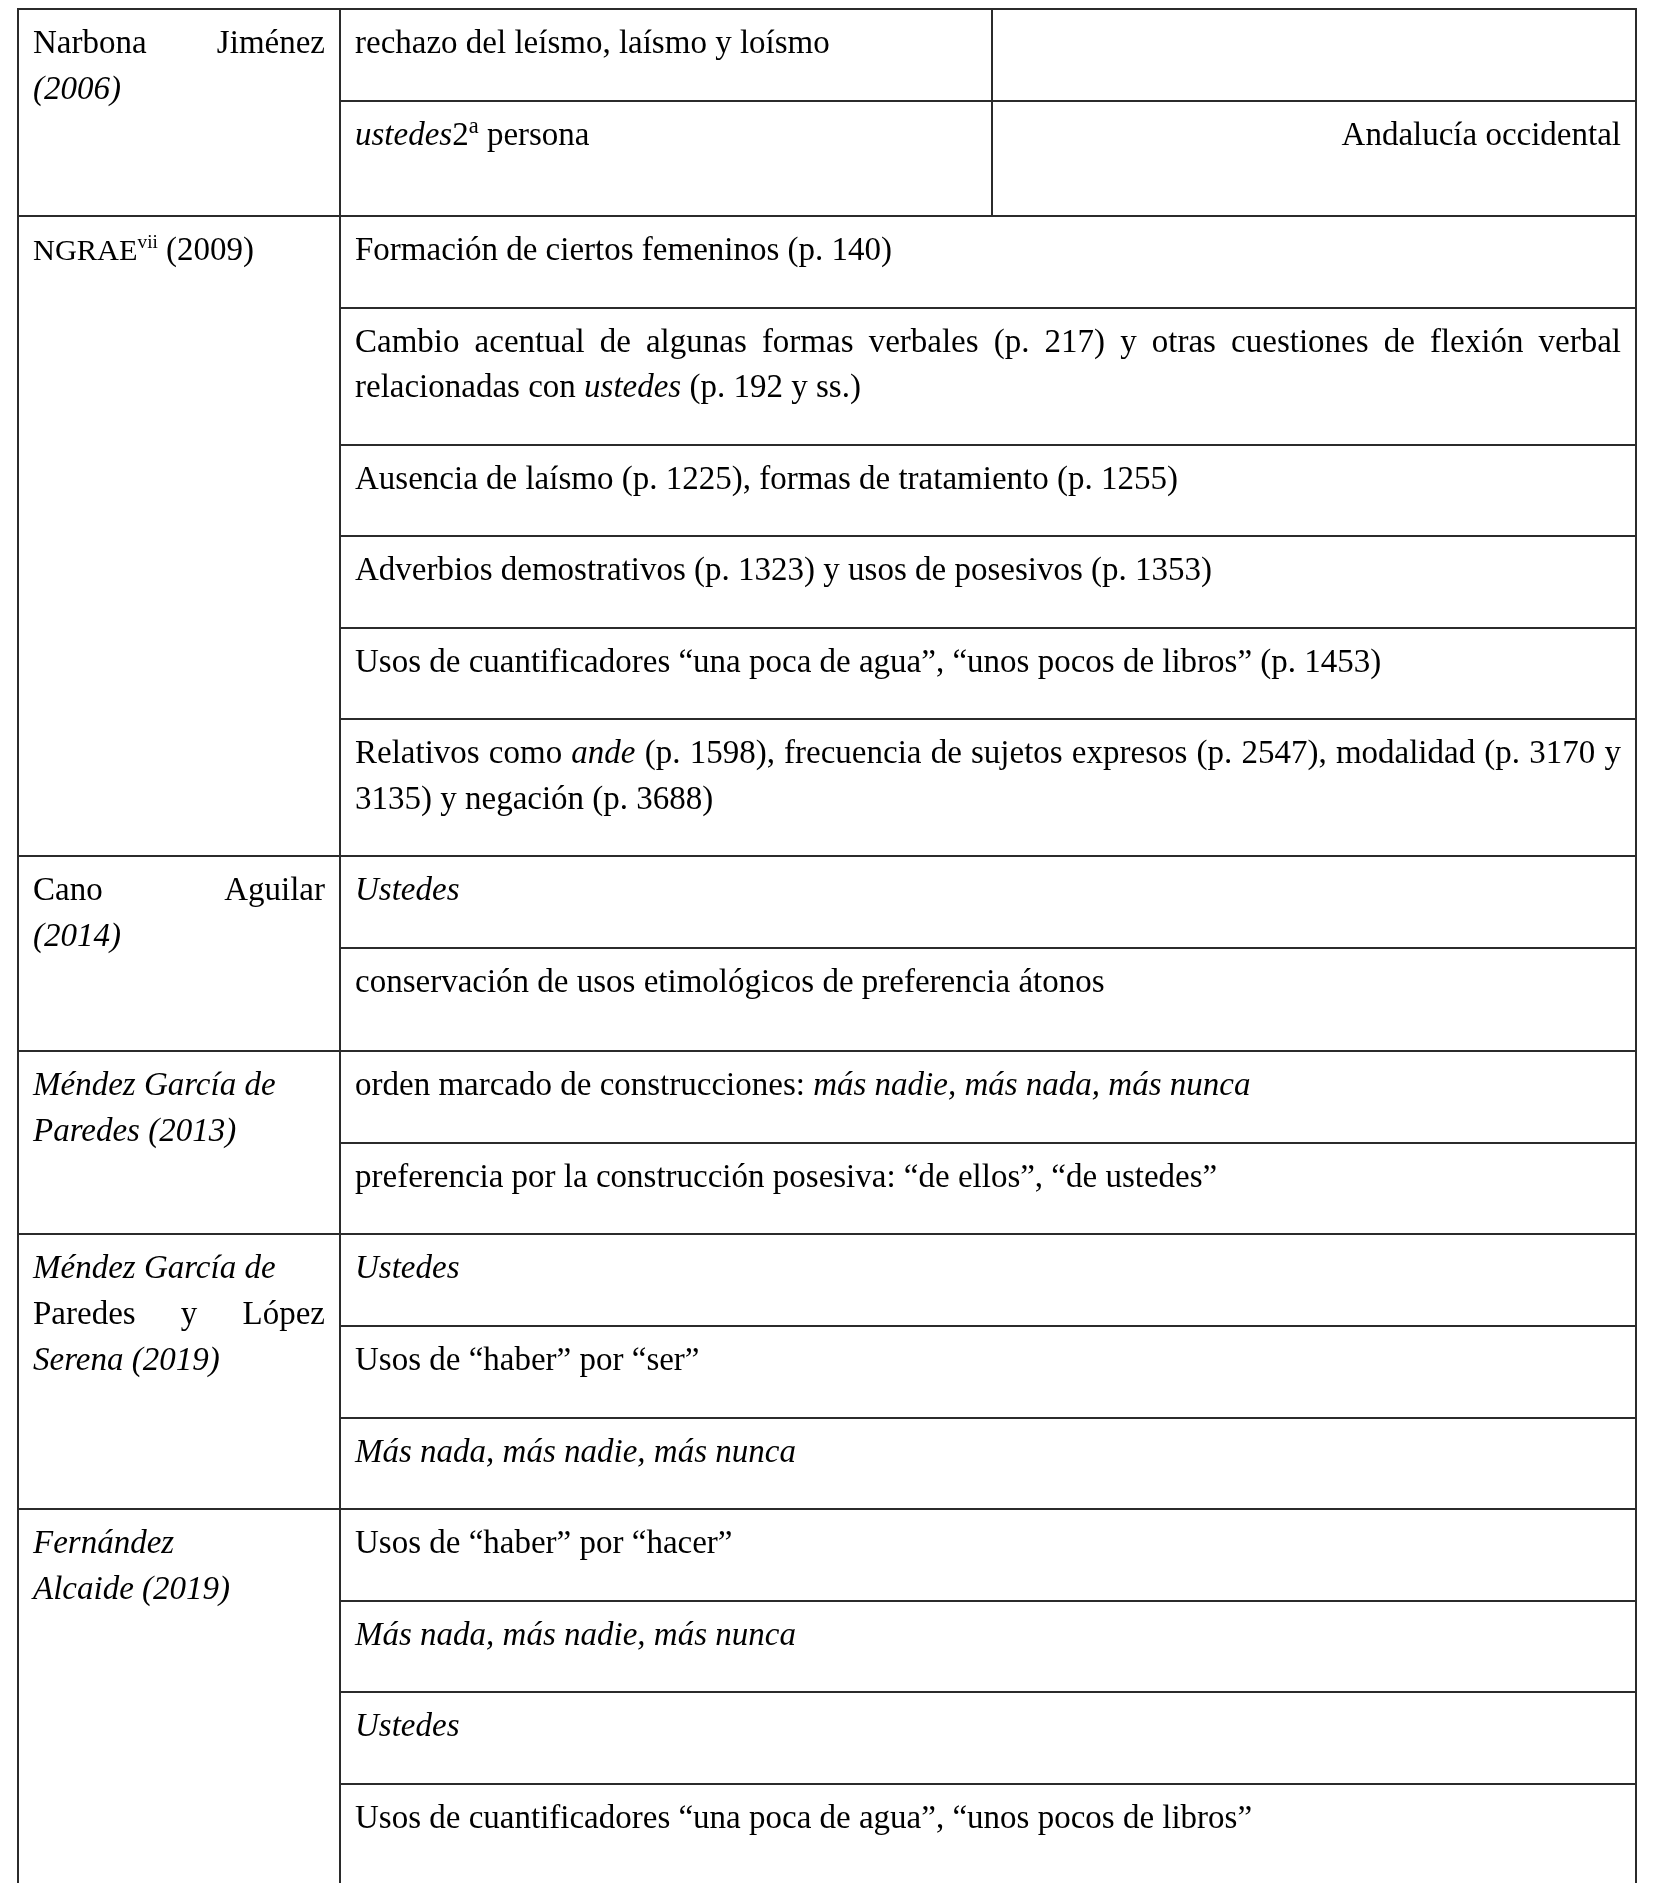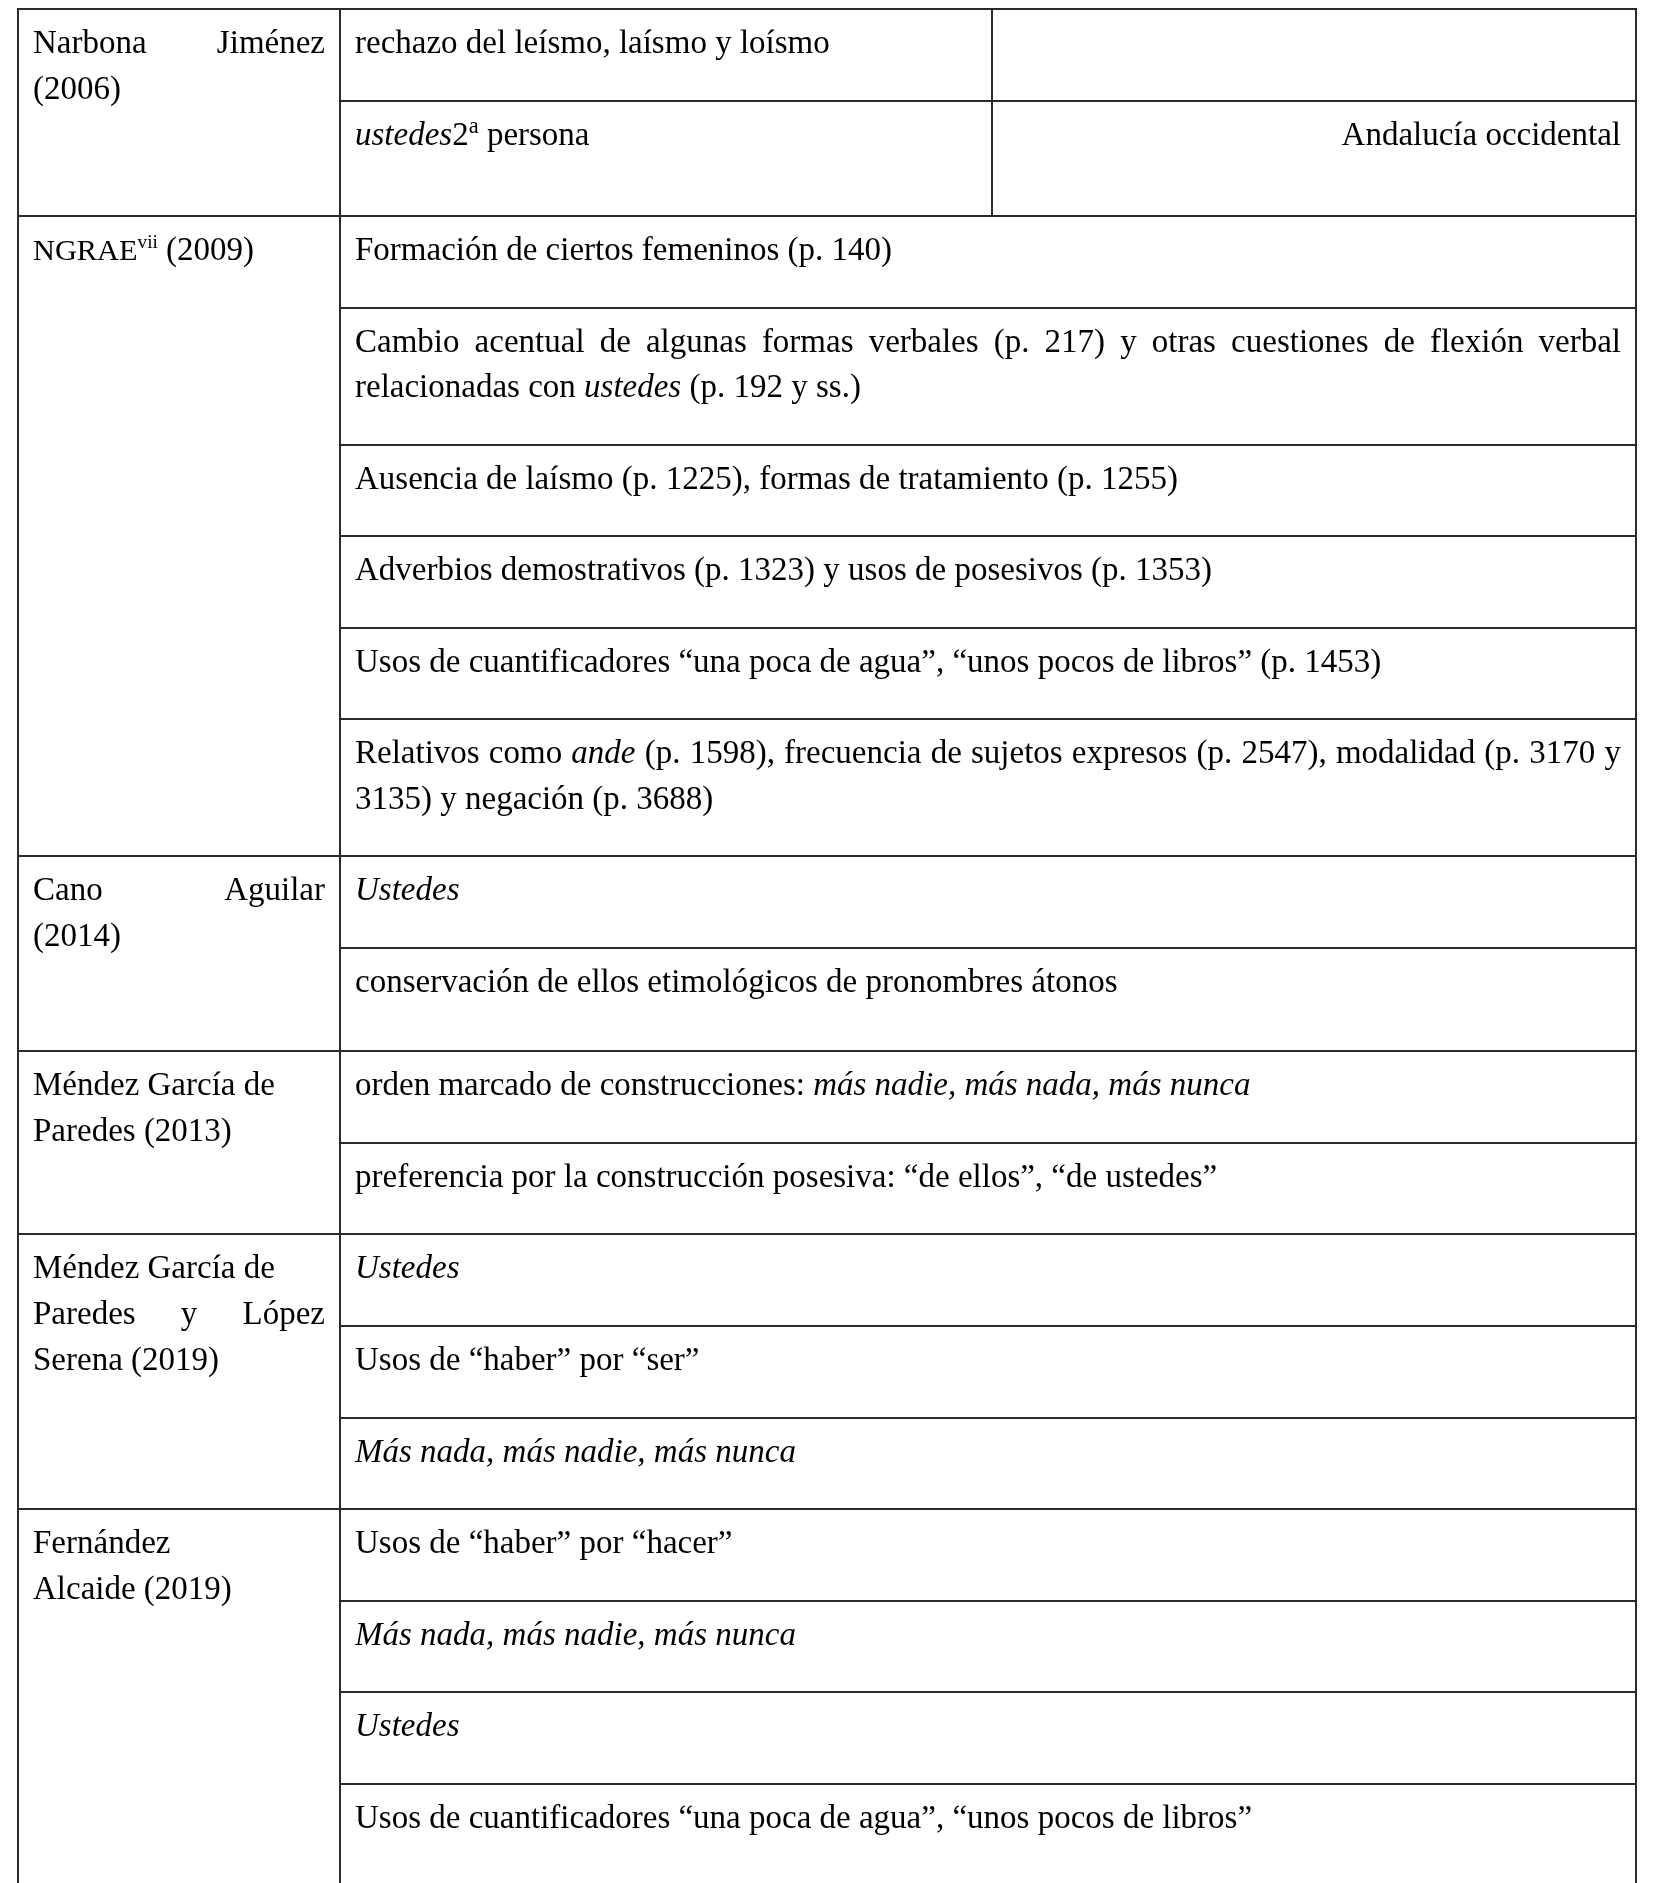--- a/index.html
+++ b/index.html
@@ -50,20 +50,21 @@
     padding-left: 14px;
     padding-right: 10px;
   }
   td.author .line-just {
     text-align: justify;
     text-align-last: justify;
     display: block;
   }
   td.author .line {
     display: block;
+    font-style: italic;
   }
 
   
   td.feature {
     padding-top: 12px;
     padding-bottom: 22px;
     margin-top: 48px;
   }
   td.feature.justified {
     text-align: justify;
@@ -171,21 +172,21 @@
         <td class="author pad-md" rowspan="2">
           <span class="line-just">Cano Aguilar</span>
           <span class="line">(2014)</span>
         </td>
         <td class="feature pad-sm" colspan="2">
           <span class="it">Ustedes</span>
         </td>
       </tr>
       <tr>
         <td class="feature pad-md" colspan="2">
-          <span>conservación de ellos etimológicos de pronombres átonos</span>
+          <span>conservación de usos etimológicos de preferencia átonos</span>
         </td>
       </tr>
 
       <tr>
         <td class="author" rowspan="2">
           <span class="line">Méndez García de</span>
           <span class="line">Paredes (2013)</span>
         </td>
         <td class="feature pad-sm" colspan="2">
           <span>orden marcado de construcciones: </span><span class="it">más nadie, más nada, más nunca</span>

